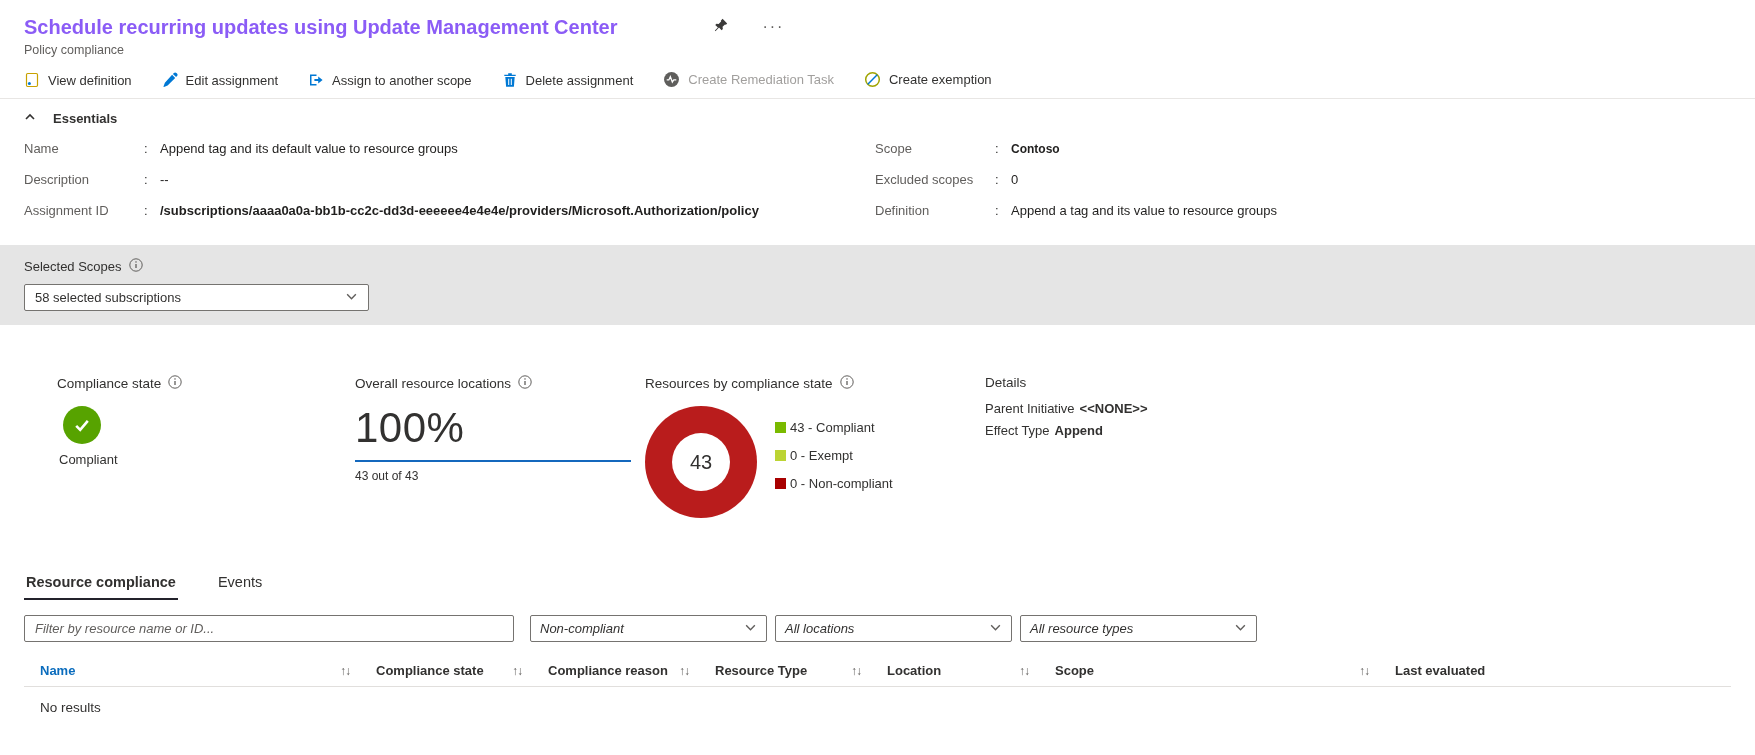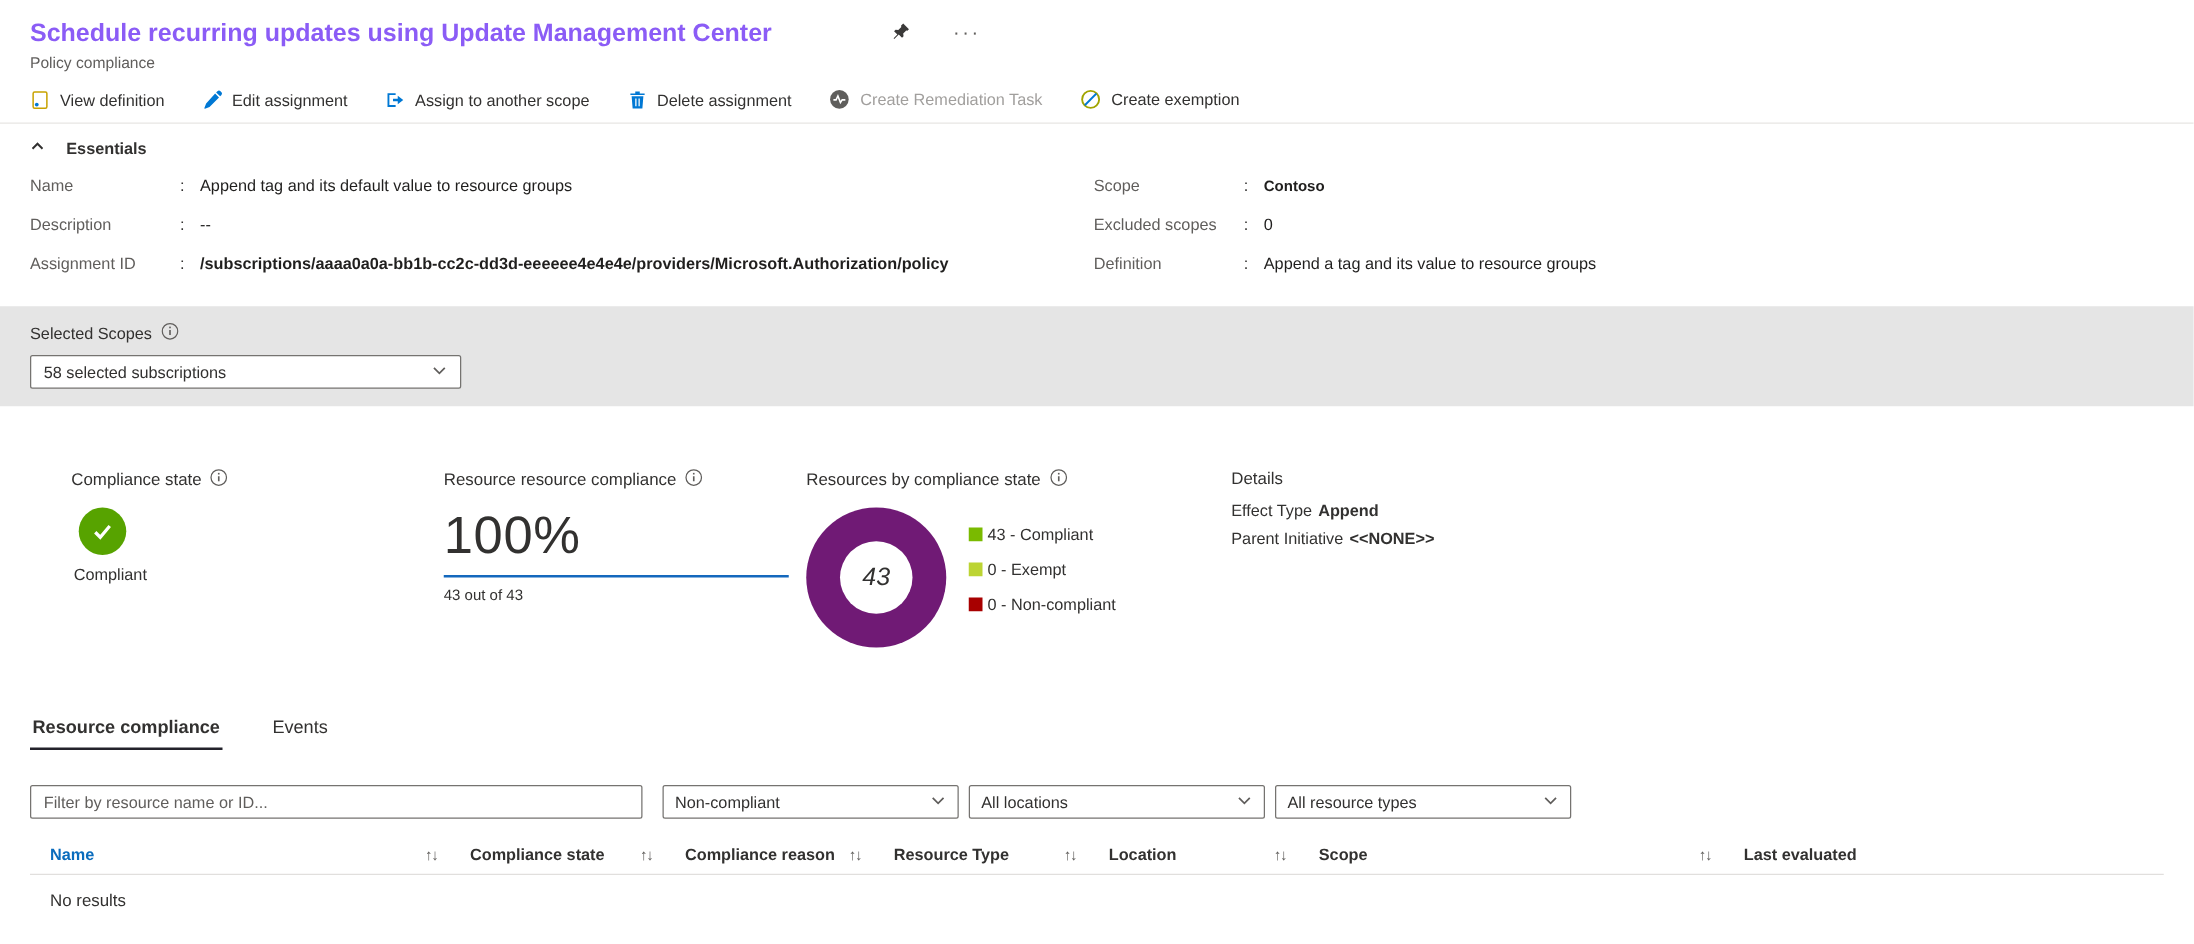--- a/index.html
+++ b/index.html
@@ -63,21 +63,21 @@
   .details-title { font-size:13.5px; margin-bottom:8px; }
   .det-row { line-height:22px; }
   .det-row b { margin-left:5px; }
 
   
   .tabs { display:flex; gap:38px; padding:0 24px; margin-top:52px; align-items:flex-end; }
   .tab { padding:4px 2px 8px 2px; font-size:14.5px; border-bottom:2px solid transparent; }
   .tab.active { font-weight:700; border-bottom-color:#23222b; }
 
   
-  .filters { display:flex; align-items:center; padding:0 24px; margin-top:28px; }
+  .filters { display:flex; align-items:center; padding:0 24px; margin-top:15px;font-style:italic; }
   .filter-input { width:490px; height:27px; border:1px solid #757370; border-radius:2px; padding:0 10px;
     font:inherit; color:#323130; }
   .filter-input::placeholder { color:#605e5c; }
   .dd { width:237px; height:27px; border:1px solid #757370; border-radius:2px; background:#fff;
     display:flex; align-items:center; justify-content:space-between; padding:0 9px; cursor:pointer; }
   .dd1 { margin-left:16px; } .dd2, .dd3 { margin-left:8px; }
 
   
   .thead { display:flex; align-items:center; height:32px; margin:13px 24px 0 24px; border-bottom:1px solid #e1dfdd; }
   .th { display:flex; align-items:center; justify-content:space-between; font-weight:700; font-size:13px;
@@ -247,21 +247,21 @@
     <div class="check-circle">
       <svg width="20" height="20" viewBox="0 0 20 20">
           <path d="M4.2 10.8l4 4 7.6-9" fill="none" stroke="#fff" stroke-width="2.6"></path>
         </svg>
     </div>
     <div class="state-value">Compliant</div>
   </div>
 
   <div class="col-overall">
     <div class="c-label-row">
-      <span>Resource resource compliance</span>
+      <span>Overall resource locations</span>
       <span>
         <svg width="14" height="14" viewBox="0 0 14 14">
             <circle cx="7" cy="7" r="6.2" fill="none" stroke="#605e5c"></circle>
             <rect x="6.35" y="6" width="1.3" height="4" fill="#605e5c"></rect>
             <rect x="6.35" y="3.3" width="1.3" height="1.3" fill="#605e5c"></rect>
           </svg>
       </span>
     </div>
     <div class="overall-box">
       <div class="big-pct">100%</div>
@@ -274,21 +274,21 @@
       <span>Resources by compliance state</span>
       <span>
         <svg width="14" height="14" viewBox="0 0 14 14">
             <circle cx="7" cy="7" r="6.2" fill="none" stroke="#605e5c"></circle>
             <rect x="6.35" y="6" width="1.3" height="4" fill="#605e5c"></rect>
             <rect x="6.35" y="3.3" width="1.3" height="1.3" fill="#605e5c"></rect>
           </svg>
       </span>
     </div>
     <div class="donut-wrap">
-      <div class="donut" style="background: #701a75; font-style: italic;">
+      <div class="donut" style="background: #b91c1c;">
         <div class="donut-hole">
           <span>43</span>
         </div>
       </div>
       <ul class="legend">
         <li>
           <span class="swatch" style="background: rgb(122, 186, 0);"></span>
           <span>43 - Compliant</span>
         </li>
         <li>
@@ -299,24 +299,24 @@
           <span class="swatch" style="background: rgb(168, 0, 0);"></span>
           <span>0 - Non-compliant</span>
         </li>
       </ul>
     </div>
   </div>
 
   <div class="col-details">
     <div class="details-title">Details</div>
     <div class="det-row">
+      <span>Parent Initiative</span><b>&lt;&lt;NONE&gt;&gt;</b>
+    </div>
+    <div class="det-row">
       <span>Effect Type</span><b>Append</b>
-    </div>
-    <div class="det-row">
-      <span>Parent Initiative</span><b>&lt;&lt;NONE&gt;&gt;</b>
     </div>
   </div>
 </div>
 
 <div class="tabs">
   <button class="tab active">
     <span>Resource compliance</span>
   </button>
   <button class="tab">
     <span>Events</span>

